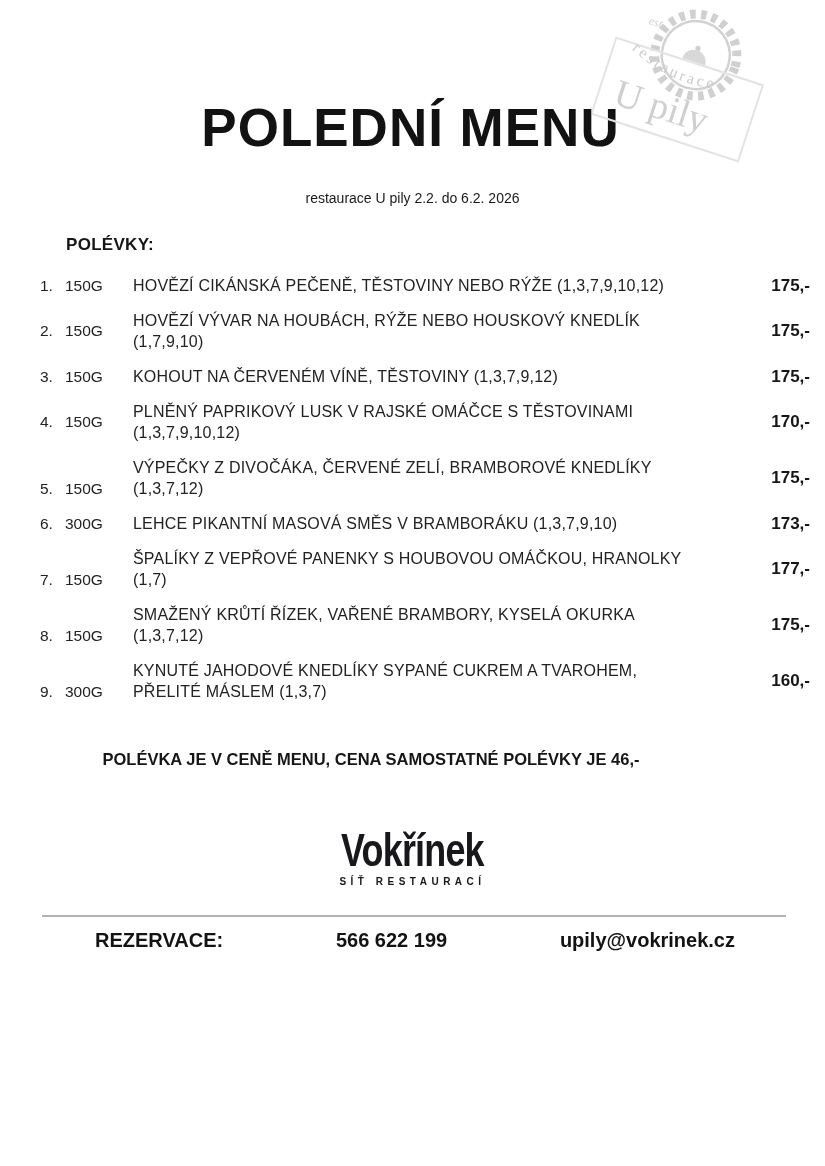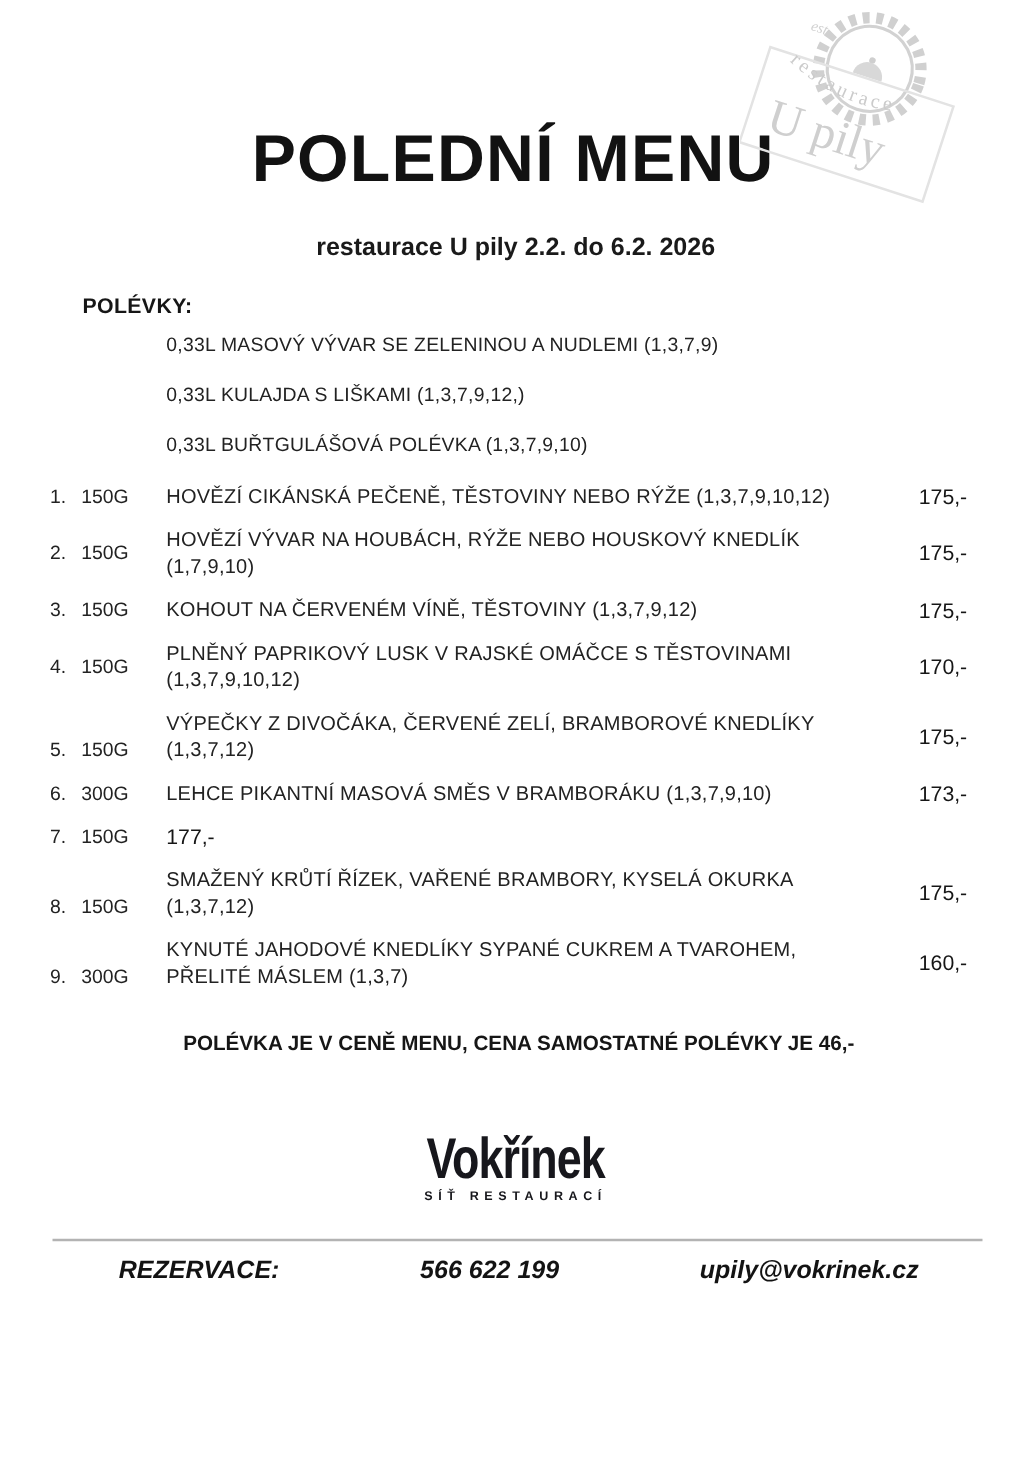--- a/index.html
+++ b/index.html
@@ -19,21 +19,21 @@
   .page-title {
     margin: 98px 4px 0 0;
     text-align: center;
     font-size: 53px; font-weight: bold;
     letter-spacing: 1px; line-height: 60px;
     color: #121212;
   }
   .subtitle {
     margin-top: 29px;
     text-align: center;
-    font-size: 20px; font-weight: bold; line-height: 22px;
+    font-size: 14px; font-weight: normal; line-height: 22px;
     color: #1a1a1a;
   }
 
   
   .section-heading {
     margin: 26px 0 0 66px;
     font-size: 17px; font-weight: bold; line-height: 20px;
     letter-spacing: 0.3px; color: #161616;
   }
   .soup-list { list-style:none; margin: 12px 0 0 133px; padding: 0; }
@@ -52,31 +52,30 @@
     margin-bottom: 14px;
   }
   .cell-num, .cell-weight { font-size: 15.5px; color: #222; }
   .dish-row.align-end .cell-num,
   .dish-row.align-end .cell-weight { align-self: end; padding-bottom: 1px; }
   .cell-name {
     font-size: 16px; line-height: 21px; letter-spacing: 0.2px;
     max-width: 575px; white-space: pre-line; color: #222;
   }
   .cell-price {
-    font-size: 17px; font-weight: normal; text-align: left;
+    font-size: 17px; font-weight: bold; text-align: right;
     align-self: center; color: #161616;
   }
 
   
   .soup-note {
-    margin-top: 33px; width: 742px;
+    margin-top: 47px; width: 742px;
     text-align: center;
     font-size: 16.5px; font-weight: bold; line-height: 21px;
     color: #161616;
-    padding-left: 44px;
   }
 
   
   .brand { margin-top: 56px; text-align: center; }
   .brand-wordmark {
     display: inline-block;
     font-size: 46px; font-weight: bold; line-height: 48px;
     letter-spacing: -1px; color: #17171c;
     transform: scaleX(0.78); transform-origin: center;
   }
@@ -87,21 +86,21 @@
   }
 
   
   .divider {
     margin: 27px 0 0 42px; width: 744px; height: 0;
     border: none; border-top: 2px solid #b3b3b3;
   }
   .reservation {
     display: flex; justify-content: space-between; align-items: center;
     margin-top: 12px; padding: 0 90px 0 95px;
-    font-size: 20px; font-weight: bold; line-height: 23px; color: #131313; font-style: italic;
+    font-size: 20px; font-weight: bold; line-height: 23px; color: #131313;
   }
 
   
   .footer-row {
     display: flex; justify-content: space-between;
     margin-top: 34px; padding: 0 84px;
     font-size: 13px; line-height: 15px; color: #2b2b2b;
   }
 </style>
 </head>
@@ -124,25 +123,20 @@
         <textPath href="#arc-restaurace">restaurace</textPath>
       </text>
       <text x="32" y="120" font-size="38" fill="#cfcfcf" font-family="'Liberation Serif', serif">U pily</text>
     </g>
   </svg>
 
   <h1 class="page-title">POLEDNÍ MENU</h1>
   <div class="subtitle">restaurace U pily 2.2. do 6.2. 2026</div>
 
   <div class="section-heading">POLÉVKY:</div>
-  <ul class="soup-list">
-    <li>0,33L MASOVÝ VÝVAR SE ZELENINOU A NUDLEMI (1,3,7,9)</li>
-    <li>0,33L KULAJDA S LIŠKAMI (1,3,7,9,12,)</li>
-    <li>0,33L BUŘTGULÁŠOVÁ POLÉVKA (1,3,7,9,10)</li>
-  </ul>
 
 
   <div class="dish-table">
 
     <div class="dish-row">
       <span class="cell-num">1.</span>
       <span class="cell-weight">150G</span>
       <span class="cell-name">HOVĚZÍ CIKÁNSKÁ PEČENĚ, TĚSTOVINY NEBO RÝŽE (1,3,7,9,10,12)</span>
       <span class="cell-price">175,-</span>
     </div>
@@ -181,20 +175,22 @@
     <div class="dish-row">
       <span class="cell-num">6.</span>
       <span class="cell-weight">300G</span>
       <span class="cell-name">LEHCE PIKANTNÍ MASOVÁ SMĚS V BRAMBORÁKU (1,3,7,9,10)</span>
       <span class="cell-price">173,-</span>
     </div>
 
     <div class="dish-row align-end">
       <span class="cell-num">7.</span>
       <span class="cell-weight">150G</span>
+      <span class="cell-name">ŠPALÍKY Z VEPŘOVÉ PANENKY S HOUBOVOU OMÁČKOU, HRANOLKY
+(1,7)</span>
       <span class="cell-price">177,-</span>
     </div>
 
     <div class="dish-row align-end">
       <span class="cell-num">8.</span>
       <span class="cell-weight">150G</span>
       <span class="cell-name">SMAŽENÝ KRŮTÍ ŘÍZEK, VAŘENÉ BRAMBORY, KYSELÁ OKURKA
 (1,3,7,12)</span>
       <span class="cell-price">175,-</span>
     </div>

